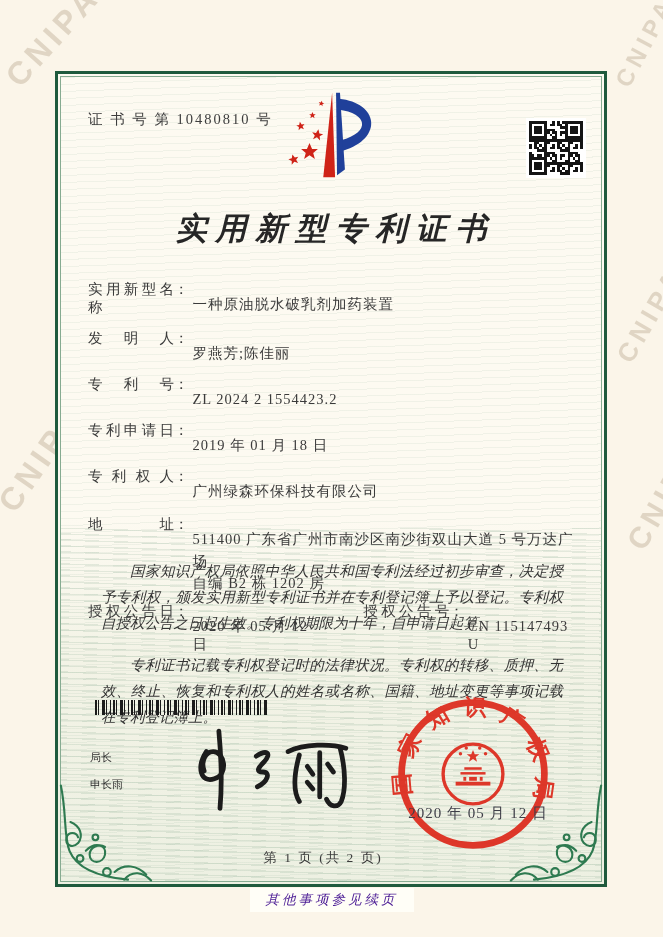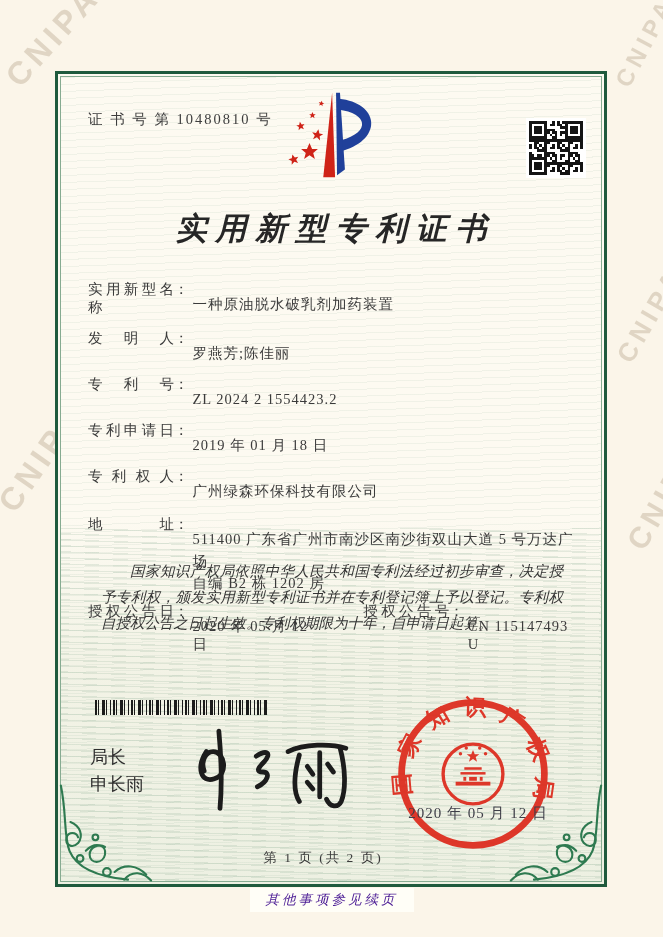--- a/index.html
+++ b/index.html
@@ -81,21 +81,21 @@
   .barcode{
     position:absolute;left:37px;top:626px;width:172px;height:15px;
     background:repeating-linear-gradient(90deg,
       #1b1b1b 0 2px,transparent 2px 3px,
       #1b1b1b 3px 4px,transparent 4px 7px,
       #1b1b1b 7px 10px,transparent 10px 11px,
       #1b1b1b 11px 12px,transparent 12px 15px,
       #1b1b1b 15px 16px,transparent 16px 18px);
   }
 
-  .signer{position:absolute;left:32px;top:670px;font-size:18px;color:#2e2e2e;line-height:27px;
+  .signer{position:absolute;left:32px;top:670px;font-size:11px;color:#2e2e2e;line-height:27px;
     font-family:"Liberation Sans","DejaVu Sans",sans-serif;}
   .sig-svg{position:absolute;left:128px;top:652px;width:170px;height:92px;}
 
   .seal-wrap{position:absolute;left:333px;top:618px;width:164px;height:164px;}
   .seal-svg{position:absolute;left:0;top:0;width:164px;height:164px;opacity:0.93;}
   .seal-date{
     position:absolute;left:12px;top:112px;width:150px;text-align:center;
     font-size:15px;color:#3e3e48;letter-spacing:1px;z-index:3;
   }
 
@@ -649,20 +649,21 @@
           <div class="field second">
             <span class="flabel">授权公告号</span>
               <span class="fcolon">：</span>
               <span class="fvalue">CN 115147493 U</span>
           </div>
         </div>
       </div>
 
       <div class="paras">
         <p>国家知识产权局依照中华人民共和国专利法经过初步审查，决定授予专利权，颁发实用新型专利证书并在专利登记簿上予以登记。专利权自授权公告之日起生效。专利权期限为十年，自申请日起算。</p>
+        <p>专利证书记载专利权登记时的法律状况。专利权的转移、质押、无效、终止、恢复和专利权人的姓名或名称、国籍、地址变更等事项记载在专利登记簿上。</p>
       </div>
 
       <div class="barcode"></div>
 
       <div class="signer">
         <div>局长</div>
         <div>申长雨</div>
       </div>
 
       <svg class="sig-svg" viewBox="0 0 150 80">

